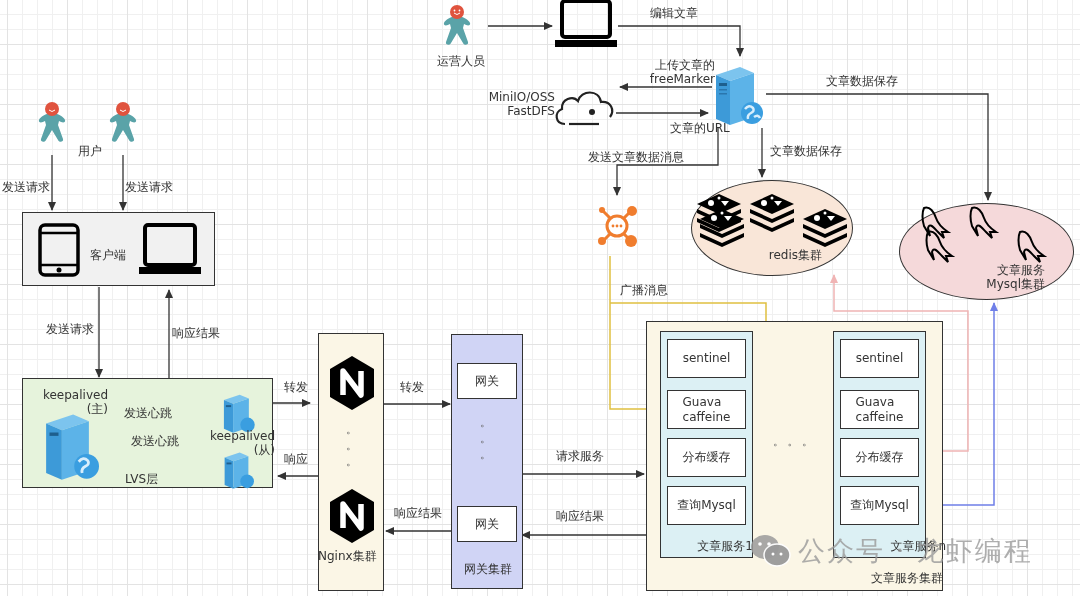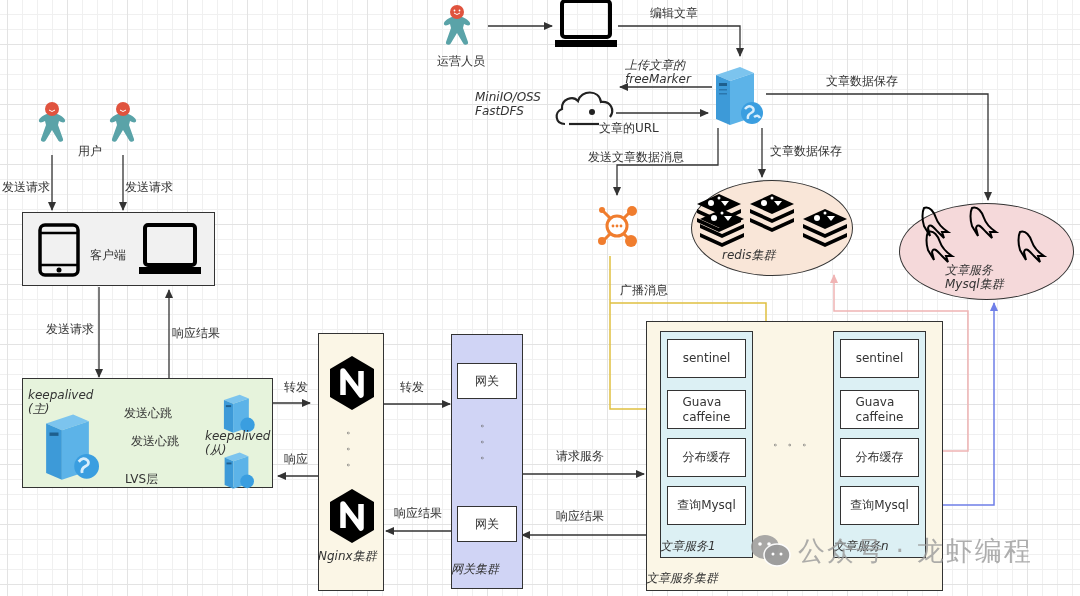--- a/index.html
+++ b/index.html
@@ -11,21 +11,21 @@
       linear-gradient(#e3e3e3 1px, transparent 1px),
       linear-gradient(90deg, #e3e3e3 1px, transparent 1px),
       linear-gradient(#f0f0f0 1px, transparent 1px),
       linear-gradient(90deg, #f0f0f0 1px, transparent 1px);
     background-size: 60px 60px, 60px 60px, 15px 15px, 15px 15px;
     background-position: -1px 44px, 7px -1px, -1px 14px, 7px -1px;
     color: #333;
   }
   .abs { position: absolute; }
   .lbl { position: absolute; font-size: 12px; color: #333; white-space: nowrap; line-height: 14px; }
-  .ctr { text-align: left; font-style: italic; }
+  .ctr { text-align: right; }
   svg.wires { position: absolute; left: 0; top: 0; width: 1080px; height: 596px; pointer-events: none; }
   .box { position: absolute; box-sizing: border-box; border: 1.5px solid #333; }
   .client-box { background: #f1f1f1; }
   .lvs-box { background: #e6f3dc; }
   .nginx-box { background: #fbf6e6; }
   .gw-box { background: #d0d4f5; }
   .svc-cluster { background: #fbf6e6; }
   .svc-col { background: #dcf0f4; }
   .inner { background: #fff; display:flex; align-items:center; justify-content:center; text-align:left; font-size:12px; line-height:15px; }
   .ellipse { position: absolute; box-sizing: border-box; border: 1.5px solid #333; border-radius: 50%; }
@@ -132,21 +132,21 @@
 <div class="lbl ctr" style="left:475px;top:90px;width:80px">
   <div>MiniIO/OSS</div>
   <div>FastDFS</div>
 </div>
 <svg class="abs" style="left:553px;top:86px;width:64px;height:42px" viewBox="0 0 64 42">
   <path d="M12,38 C2,38 1,26 9,23 C8,13 20,9 25,15 C28,4 46,3 48,16 C58,15 62,24 57,31" fill="none" stroke="#222" stroke-width="2.2"></path>
   <path d="M16,38 L46,38" stroke="#222" stroke-width="2.2"></path>
   <circle cx="54" cy="32" r="0" fill="#222"></circle>
   <circle cx="39" cy="26" r="3" fill="#222"></circle>
 </svg>
-<div class="lbl" style="left:599px;top:121px">文章的URL</div>
+<div class="lbl" style="left:670px;top:121px">文章的URL</div>
 
 <div class="lbl" style="left:826px;top:74px">文章数据保存</div>
 <div class="lbl" style="left:770px;top:144px">文章数据保存</div>
 <div class="lbl" style="left:588px;top:150px">发送文章数据消息</div>
 
 <svg class="abs" style="left:594px;top:203px;width:46px;height:46px" viewBox="0 0 46 46">
   <g stroke="#f07d2e" stroke-width="3" fill="#f07d2e">
     <line x1="9" y1="8" x2="18" y2="17"></line>
       <line x1="37" y1="8" x2="28" y2="17"></line>
     <line x1="9" y1="38" x2="18" y2="29"></line>

